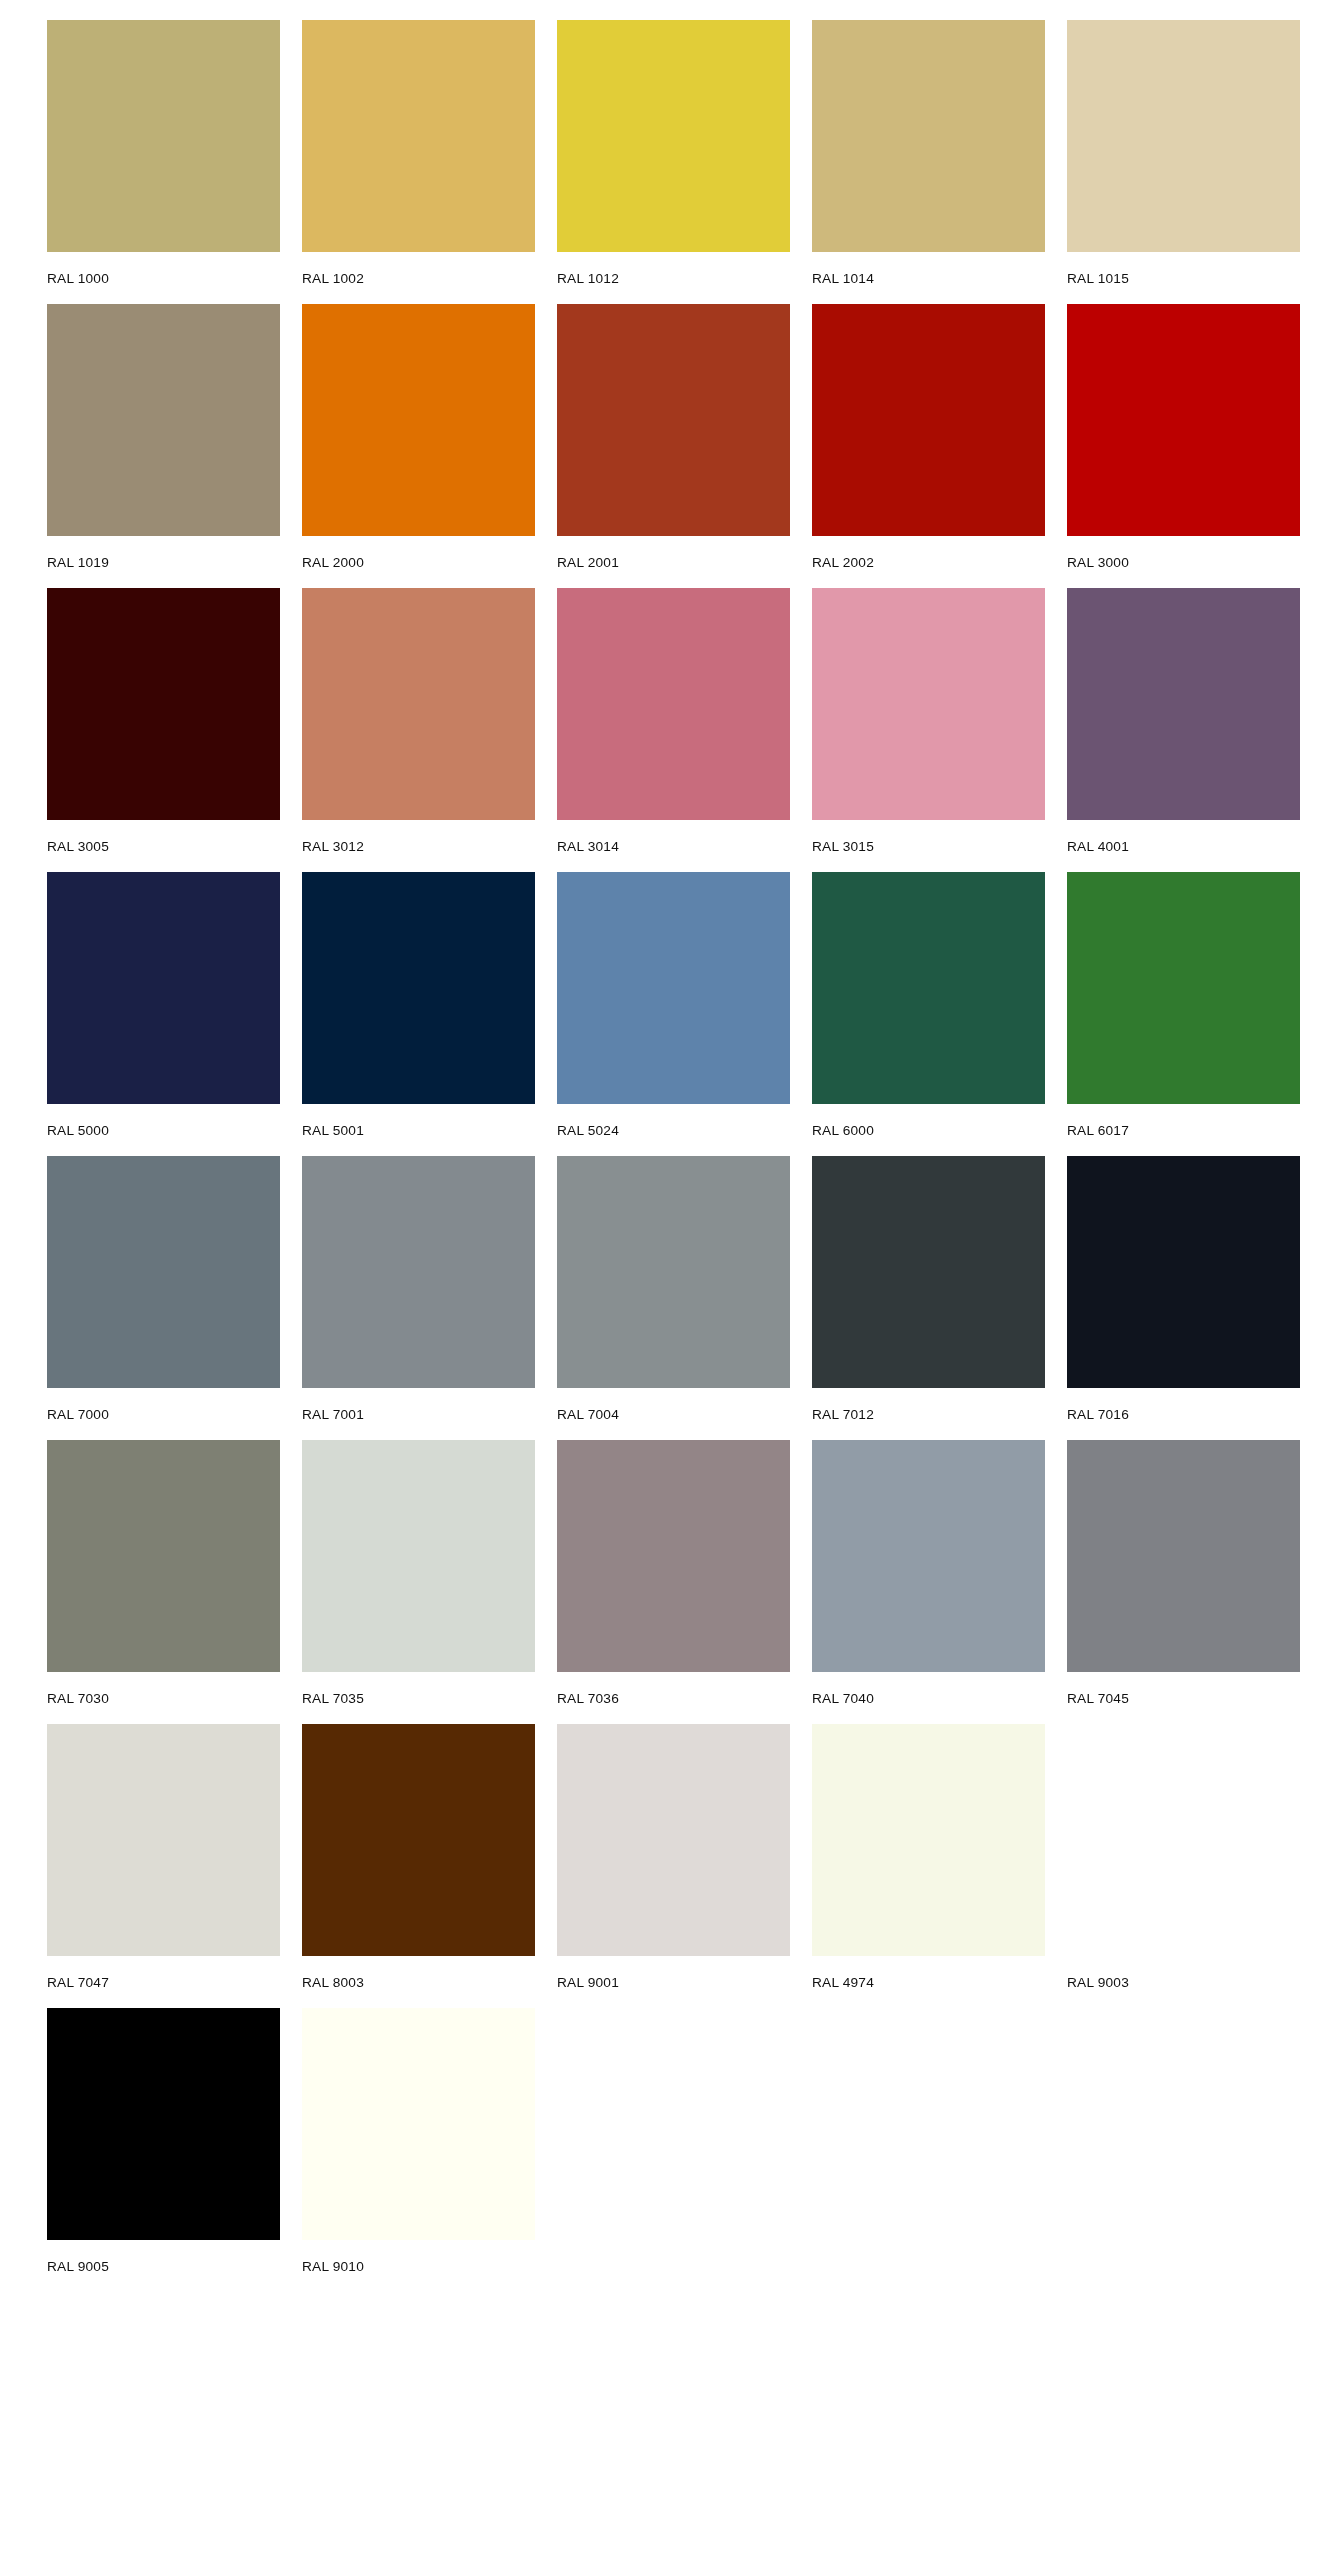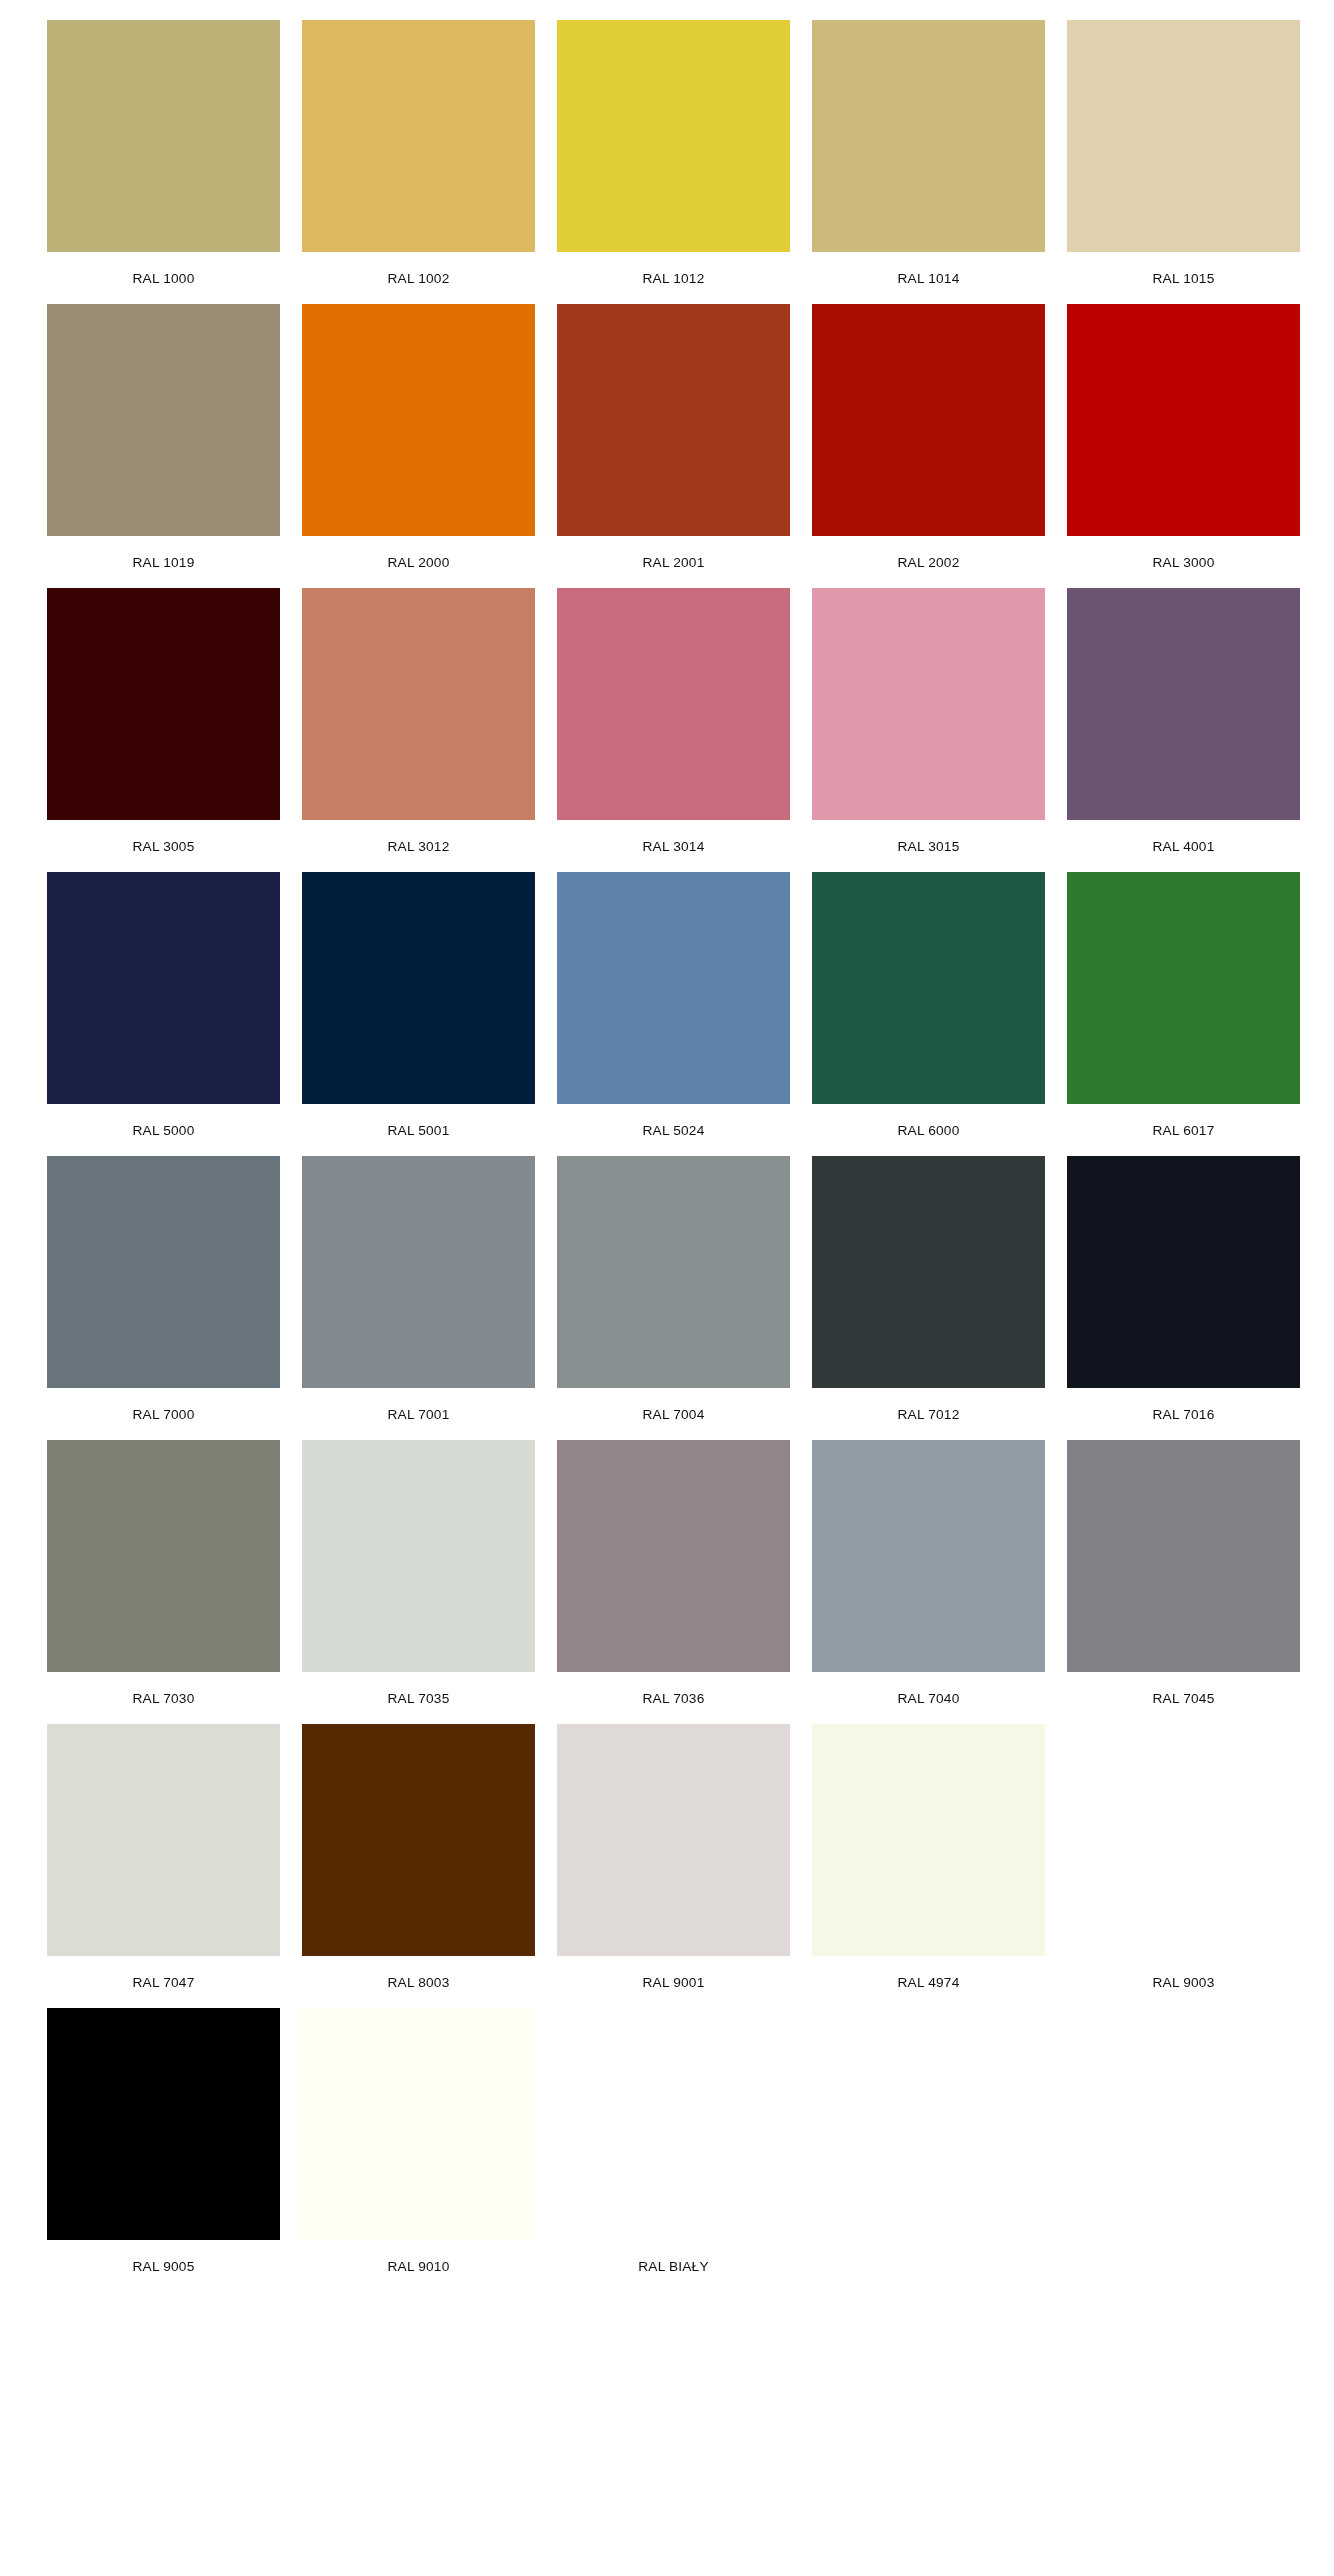--- a/index.html
+++ b/index.html
@@ -14,21 +14,20 @@
     font-family: "Liberation Sans", sans-serif;
     -webkit-font-smoothing: antialiased;
   }
 
   #palette {
     position: relative;
     width: 1334px;
     height: 2056px;
     box-sizing: border-box;
     padding: 20.4px 0 0 47px;
-    text-align: center;
   }
 
   .swatch-grid {
     display: grid;
     grid-template-columns: repeat(5, 233px);
     column-gap: 22px;
     row-gap: 0;
     align-content: start;
   }
 
@@ -216,24 +215,20 @@
         <span class="swatch-label">RAL 9003</span>
       </div>
       <div class="swatch-cell">
         <span class="swatch-chip" style="background: rgb(0, 0, 0);"></span>
         <span class="swatch-label">RAL 9005</span>
       </div>
       <div class="swatch-cell">
         <span class="swatch-chip" style="background: rgb(255, 255, 242);"></span>
         <span class="swatch-label">RAL 9010</span>
       </div>
-      <div class="swatch-cell label-only">
-        <span class="swatch-chip" style="background: rgb(255, 255, 255);"></span>
-        <span class="swatch-label">RAL BIAŁY</span>
-      </div>
       <div class="swatch-cell empty">
         <span class="swatch-chip"></span>
       </div>
       <div class="swatch-cell empty">
         <span class="swatch-chip"></span>
       </div>
       <div class="swatch-cell empty">
         <span class="swatch-chip"></span>
       </div>
     </div>

